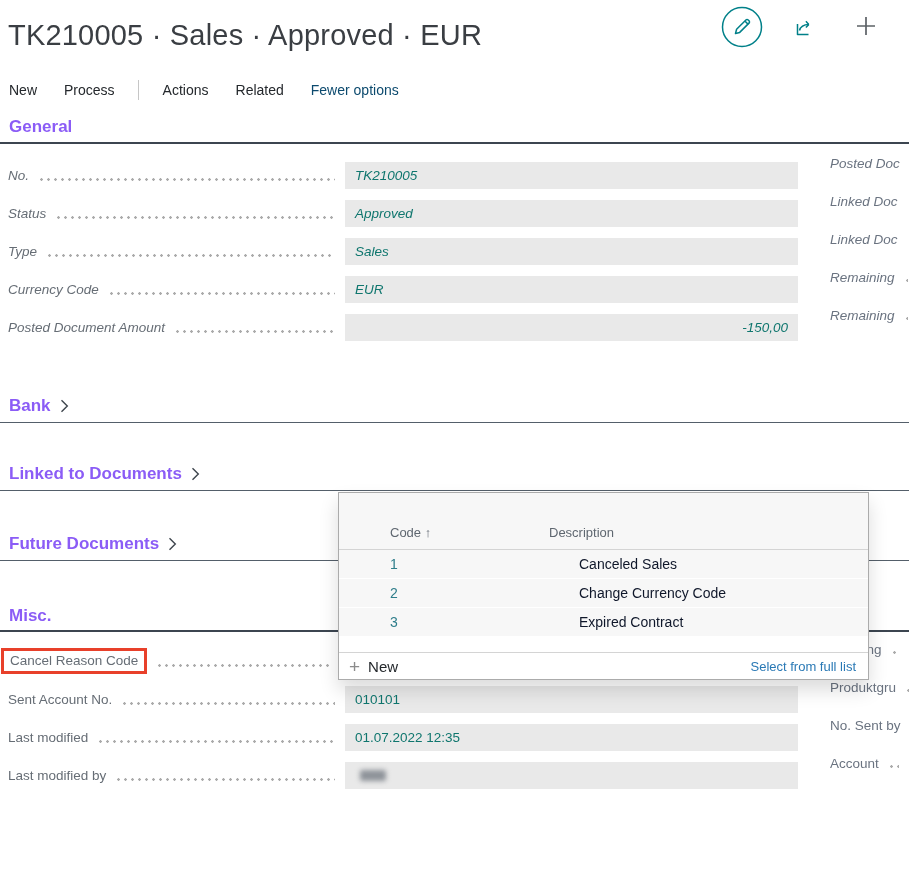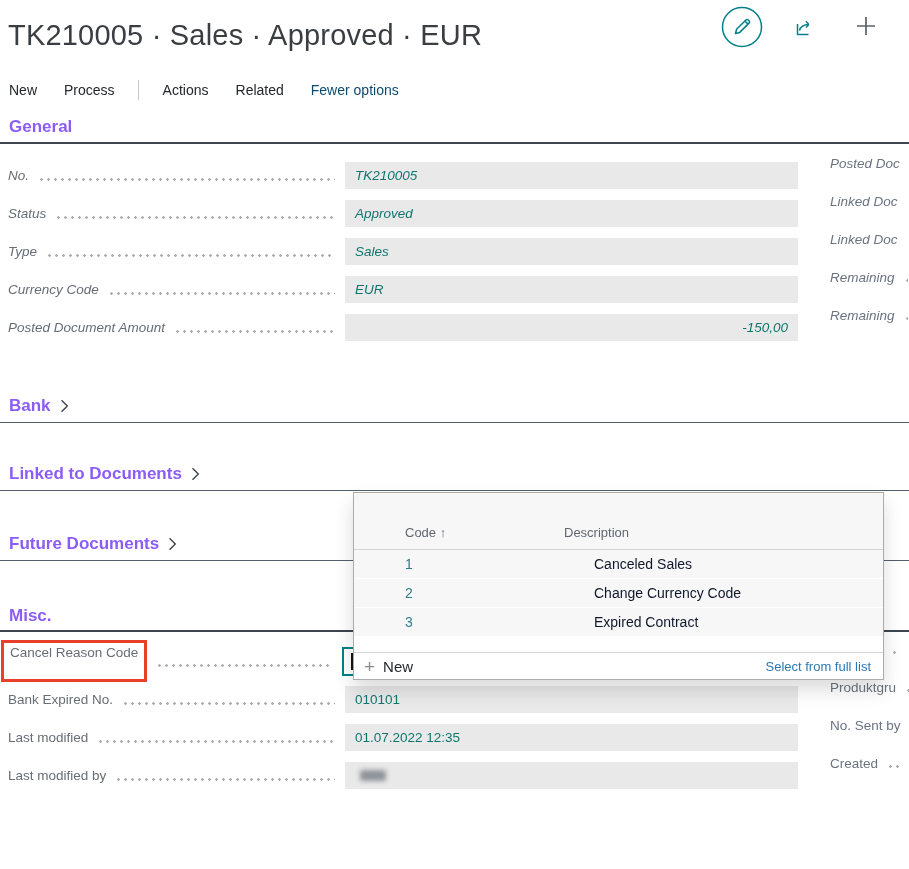--- a/index.html
+++ b/index.html
@@ -35,33 +35,33 @@
   .leader{flex:1;height:3px;margin:9px 10px 0 9px;
           background-image:radial-gradient(circle,#ababab 1.1px,transparent 1.5px);
           background-size:7px 3px;background-repeat:repeat-x;min-width:4px;}
   .valbox{width:453px;height:27px;background:#e9e9e9;display:flex;align-items:center;
           padding:0 10px;box-sizing:border-box;font-size:13.5px;color:#0f766e;flex:none;cursor:text;}
   .valbox.num{justify-content:flex-end;}
   .rrow{display:flex;height:38px;overflow:hidden;white-space:nowrap;}
   .rlabel{font-size:13.5px;color:#6a7380;flex:none;}
 
   
-  .red-box{display:inline-flex;align-items:center;border:3px solid #e8402a;padding:2px 6px 19px 6px;margin-left:-7px;}
+  .red-box{display:inline-flex;align-items:center;border:3px solid #e8402a;padding:2px 6px 3px 6px;margin-left:-7px;}
 
   
   .combobox{width:456px;height:29px;border:2px solid #008089;background:#fff;display:flex;
             align-items:center;position:relative;box-sizing:border-box;flex:none;cursor:text;}
   .caret{width:1.5px;height:17px;background:#141414;margin-left:7px;}
   .cb-chevron{position:absolute;right:9px;top:50%;transform:translateY(-50%);line-height:0;cursor:pointer;}
 
   
   .blob{width:26px;height:11px;background:#8e9399;border-radius:2px;filter:blur(2.5px);margin-left:5px;}
 
   
-  .dropdown{position:absolute;left:353px;top:492px;width:531px;height:188px;background:#fff;
+  .dropdown{position:absolute;left:338px;top:492px;width:531px;height:188px;background:#fff;
             border:1px solid #ababab;box-shadow:0 10px 18px rgba(0,0,0,.14);box-sizing:border-box;z-index:5;}
   .dd-header{height:57px;display:flex;align-items:flex-end;padding-bottom:9px;box-sizing:border-box;
              border-bottom:1px solid #d4d4d4;background:#f7f7f7;font-size:13px;color:#5f6770;}
   .dd-code-col{margin-left:51px;width:159px;flex:none;cursor:pointer;}
   .dd-row{height:28px;display:flex;align-items:center;background:#f7f7f7;border-bottom:1px solid #fff;
           font-size:14px;cursor:pointer;}
   .dd-row .code{margin-left:51px;width:159px;color:#2e7d8a;flex:none;}
   .dd-row .desc{color:#0f172a;margin-left:30px;}
   .dd-footer{position:absolute;left:0;right:0;bottom:0;height:26px;border-top:1px solid #d4d4d4;
              display:flex;align-items:center;background:#fff;}
@@ -206,21 +206,21 @@
         <span class="combobox">
           <span class="caret"></span>
           <span class="cb-chevron">
             <svg width="15" height="9" viewBox="0 0 15 9">
               <path d="M1 1.2 L7.5 7.5 L14 1.2" stroke="#6d6d6d" stroke-width="1.5" fill="none"></path>
             </svg>
           </span>
         </span>
       </div>
       <div class="frow">
-        <span class="flabel">Bank Expired No.</span>
+        <span class="flabel">Sent Account No.</span>
         <span class="leader"></span>
         <span class="valbox">010101</span>
       </div>
       <div class="frow">
         <span class="flabel">Last modified</span>
         <span class="leader"></span>
         <span class="valbox">01.07.2022 12:35</span>
       </div>
       <div class="frow">
         <span class="flabel">Last modified by</span>
@@ -238,21 +238,21 @@
       </div>
       <div class="rrow">
         <span class="rlabel">Produktgru</span>
         <span class="leader"></span>
       </div>
       <div class="rrow">
         <span class="rlabel">No. Sent by</span>
 
       </div>
       <div class="rrow">
-        <span class="rlabel">Created</span>
+        <span class="rlabel">Account</span>
         <span class="leader"></span>
       </div>
     </div>
   </div>
 
   <div class="dropdown">
     <div class="dd-header">
       <span class="dd-code-col">
         <span>Code</span>
         <span>↑</span>

